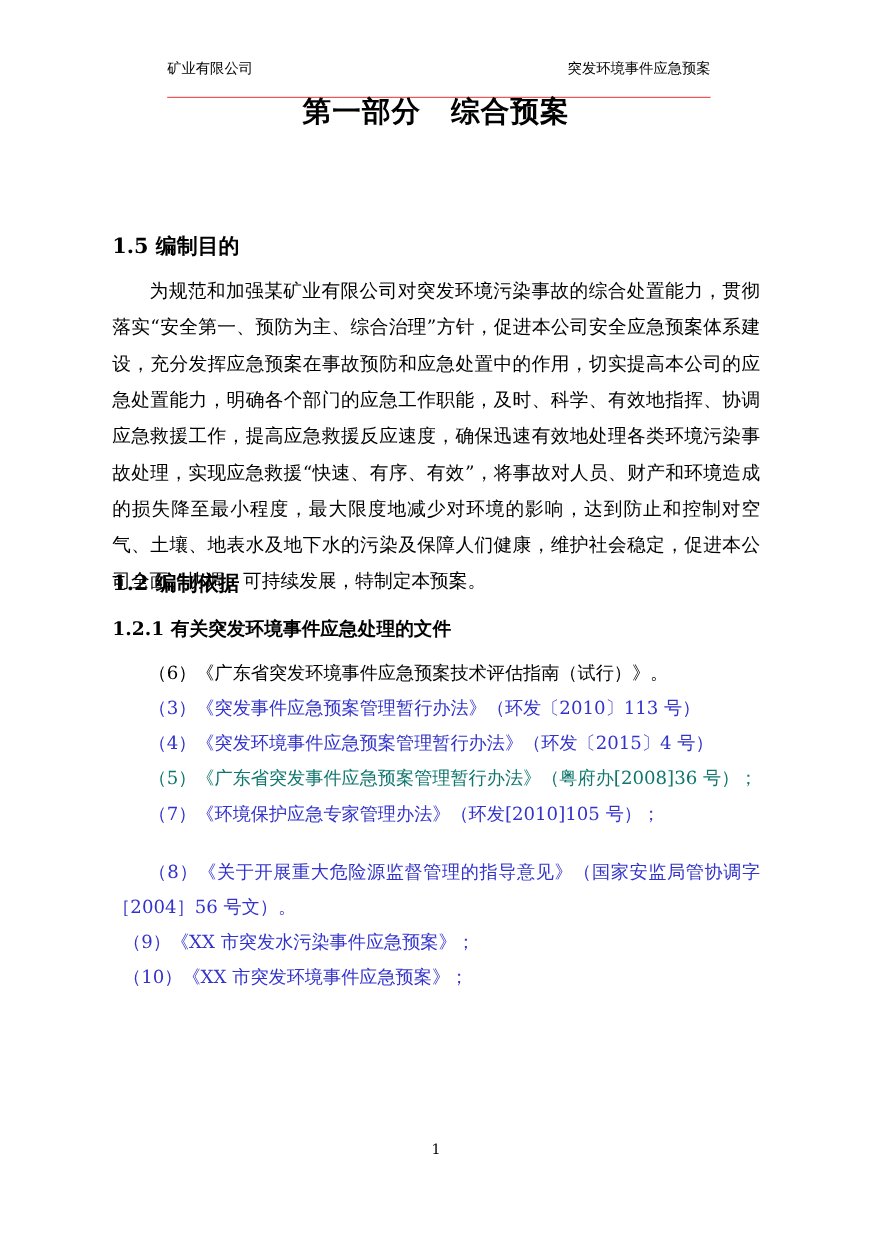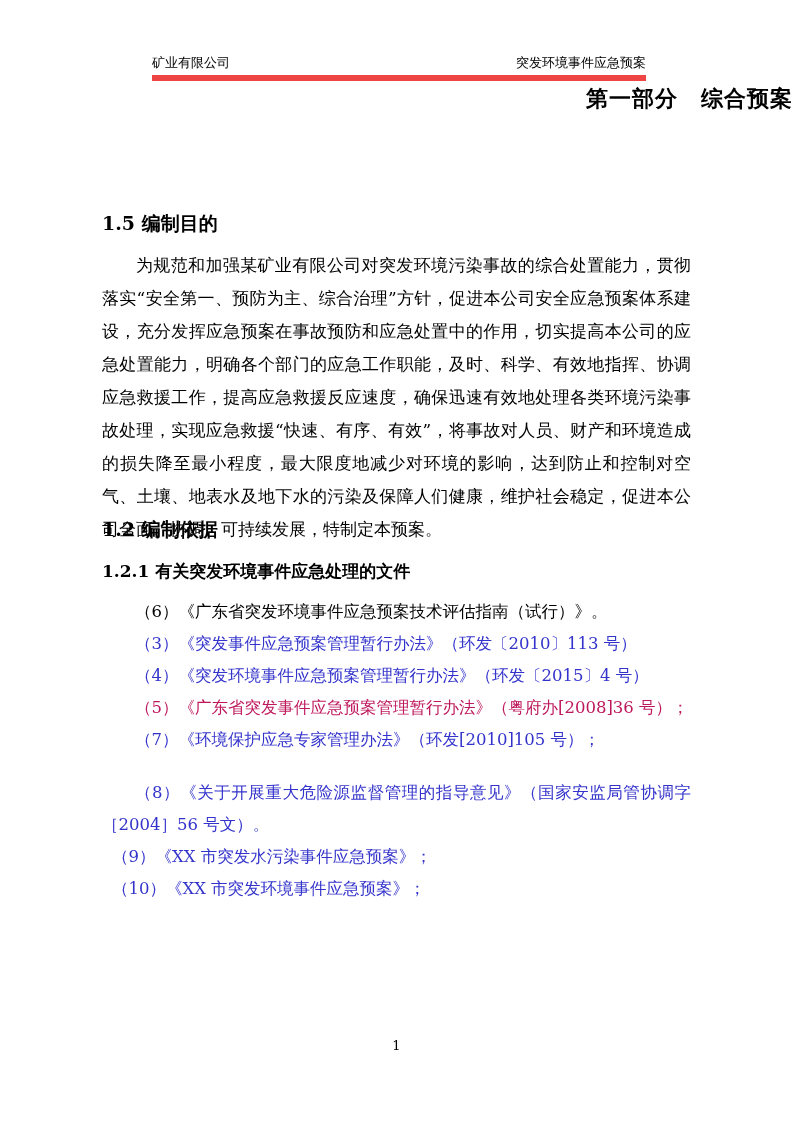--- a/index.html
+++ b/index.html
@@ -21,33 +21,33 @@
   .header {
     position: absolute;
     top: 55px;
     left: 152px;
     width: 494px;
     display: flex;
     justify-content: space-between;
     align-items: flex-end;
     font-size: 13px;
     line-height: 1.3;
-    border-bottom: 6px solid #ef4444;
-    padding-bottom: 3px;
+    border-bottom: 1px solid #ef4444;
+    padding-bottom: 16px;
   }
 
   
   .doc-title {
     position: absolute;
     top: 84px;
     left: 0;
     width: 100%;
     margin: 0;
-    text-align: right;
-    font-size: 22px;
+    text-align: center;
+    font-size: 26px;
     font-weight: bold;
     letter-spacing: 1px;
   }
 
   
   .heading {
     position: absolute;
     left: 102px;
     width: 589px;
     margin: 0;
@@ -117,21 +117,21 @@
   <p class="body-para">为规范和加强某矿业有限公司对突发环境污染事故的综合处置能力，贯彻落实“安全第一、预防为主、综合治理”方针，促进本公司安全应急预案体系建设，充分发挥应急预案在事故预防和应急处置中的作用，切实提高本公司的应急处置能力，明确各个部门的应急工作职能，及时、科学、有效地指挥、协调应急救援工作，提高应急救援反应速度，确保迅速有效地处理各类环境污染事故处理，实现应急救援“快速、有序、有效”，将事故对人员、财产和环境造成的损失降至最小程度，最大限度地减少对环境的影响，达到防止和控制对空气、土壤、地表水及地下水的污染及保障人们健康，维护社会稳定，促进本公司全面、协调、可持续发展，特制定本预案。</p>
 
   <h3 class="heading" id="h-basis">1.2 编制依据</h3>
 
   <h4 class="heading" id="h-docs">1.2.1 有关突发环境事件应急处理的文件</h4>
 
   <div class="refs">
     <p class="ref" style="color: rgb(0, 0, 0);">（6）《广东省突发环境事件应急预案技术评估指南（试行）》。</p>
     <p class="ref" style="color: rgb(51, 51, 204);">（3）《突发事件应急预案管理暂行办法》（环发〔2010〕113 号）</p>
     <p class="ref" style="color: rgb(51, 51, 204);">（4）《突发环境事件应急预案管理暂行办法》（环发〔2015〕4 号）</p>
-    <p class="ref" style="color: #be185d;">（5）《广东省突发事件应急预案管理暂行办法》（粤府办[2008]36 号）；</p>
+    <p class="ref" style="color: #0f766e;">（5）《广东省突发事件应急预案管理暂行办法》（粤府办[2008]36 号）；</p>
     <p class="ref" style="color: rgb(51, 51, 204);">（7）《环境保护应急专家管理办法》（环发[2010]105 号）；</p>
     <div class="spacer"></div>
     <p class="ref" style="color: rgb(51, 51, 204);">（8）《关于开展重大危险源监督管理的指导意见》（国家安监局管协调字［2004］56 号文）。</p>
     <p class="ref indent-small" style="color: rgb(51, 51, 204);">（9）《XX 市突发水污染事件应急预案》；</p>
     <p class="ref indent-small" style="color: rgb(51, 51, 204);">（10）《XX 市突发环境事件应急预案》；</p>
   </div>
 
   <div class="footer">
     <span>1</span>
   </div>

